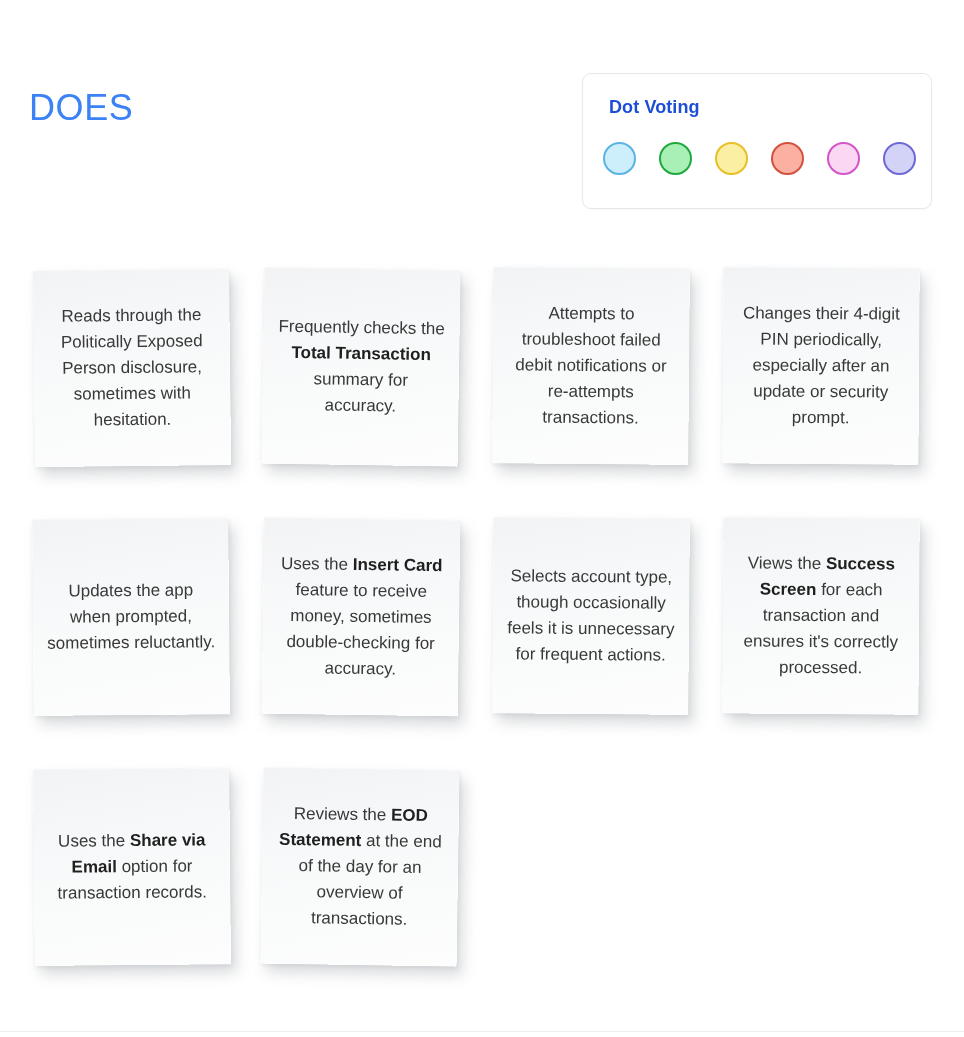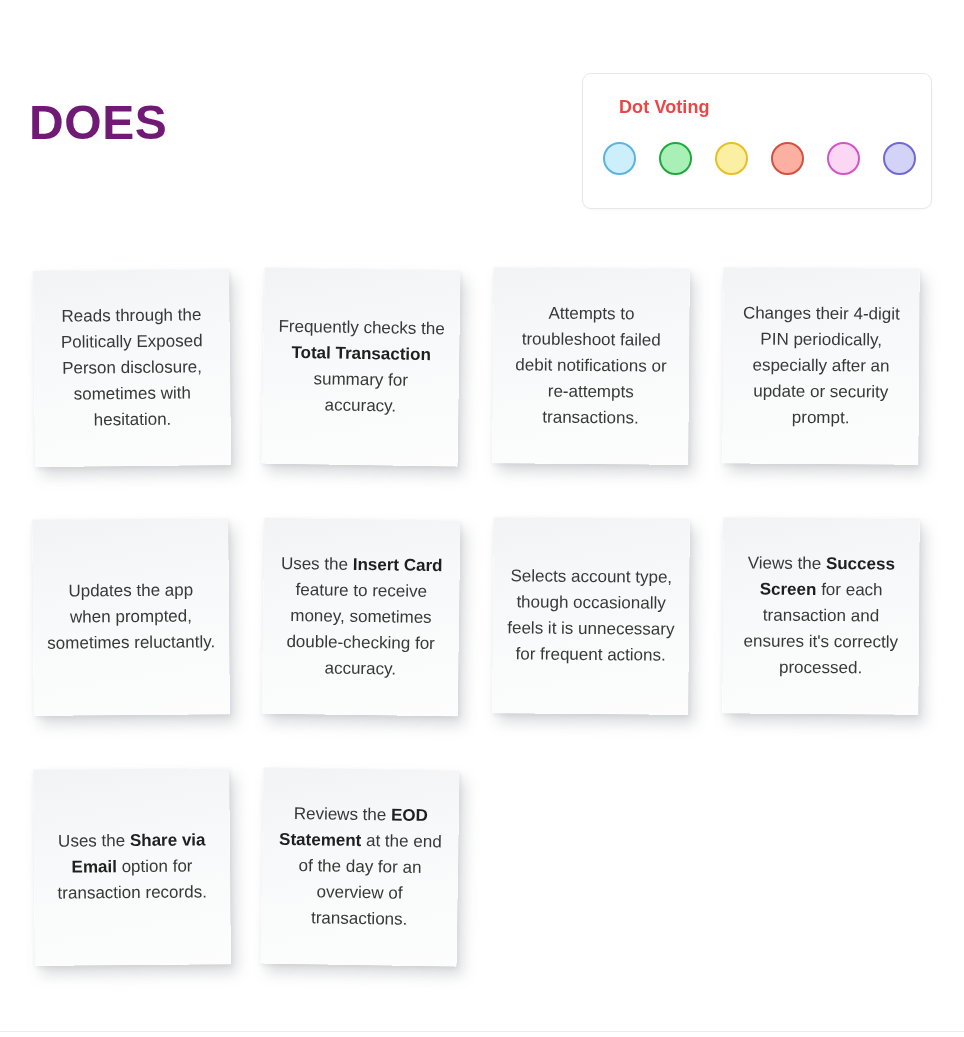--- a/index.html
+++ b/index.html
@@ -14,48 +14,48 @@
     position: relative;
     overflow: hidden;
     -webkit-font-smoothing: antialiased;
   }
 
   
   .page-title {
     position: absolute;
     left: 29px;
     top: 63px;
-    font-size: 48px;
-    font-weight: 700;
+    font-size: 36px;
+    font-weight: 400;
     letter-spacing: 0.6px;
-    color: #701a75;
+    color: #3b82f6;
     line-height: 1.15;
     white-space: nowrap;
   }
 
   
   .dot-voting-card {
     position: absolute;
     left: 582px;
     top: 73px;
     width: 350px;
     height: 136px;
     background: #ffffff;
     border: 1px solid #e8e8e8;
     border-radius: 9px;
     box-sizing: border-box;
     box-shadow: 0 1px 2px rgba(0,0,0,0.03);
   }
   .dot-voting-title {
     position: absolute;
-    left: 36px;
+    left: 26px;
     top: 23px;
     font-size: 18px;
     font-weight: 700;
-    color: #ef4444;
+    color: #1d4ed8;
     letter-spacing: 0.1px;
     white-space: nowrap;
   }
   .dot-row {
     position: absolute;
     left: 20px;
     top: 68px;
     display: flex;
     gap: 23px;
   }

